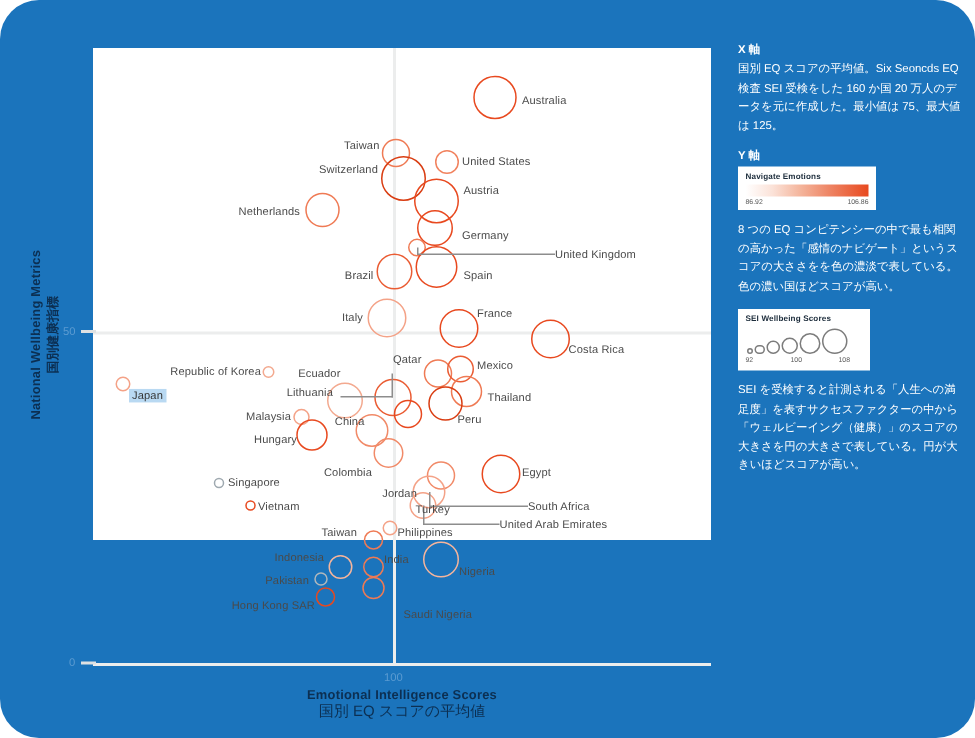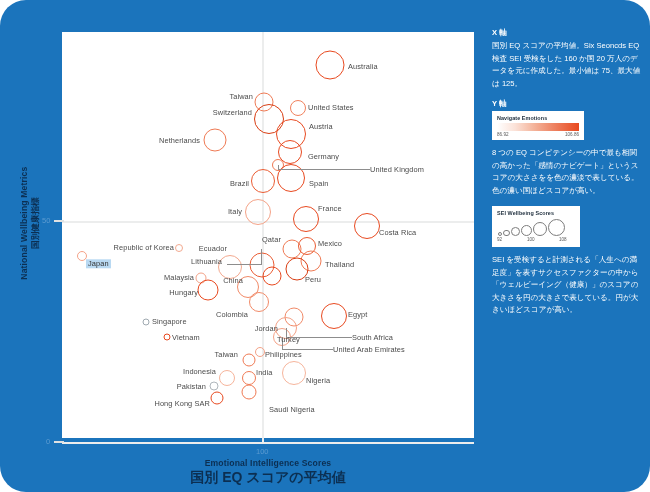--- a/index.html
+++ b/index.html
@@ -14,21 +14,21 @@
     width: 650px; height: 492px;
     background: #1b74bc;
     border-radius: 26px;
     overflow: hidden;
   }
 
   
   #plot-panel {
     position: absolute;
     left: 62px; top: 32px;
-    width: 412px; height: 406px;
+    width: 412px; height: 328px;
     background: #ffffff;
     text-align: center;
   }
   .gridline-h {
     position: absolute; left: 0; width: 412px; height: 2px;
     background: #eceded;
   }
   .gridline-v {
     position: absolute; top: 0; height: 412px; width: 2px;
     background: #eceded;
@@ -85,21 +85,21 @@
 
   
   #x-axis-title {
     position: absolute;
     left: 62px; top: 458px; width: 412px;
     text-align: center;
     color: #0c2f52;
     line-height: 1.25;
   }
   #x-axis-title .en { font-size: 8.6px; font-weight: bold; letter-spacing:.15px; }
-  #x-axis-title .jp { font-size: 14px; font-weight: bold; }
+  #x-axis-title .jp { font-size: 10px; font-weight: normal; }
 
   #y-axis-title {
     position: absolute;
     left: -150px; top: 212px;
     width: 360px;
     transform: rotate(-90deg);
     transform-origin: center center;
     text-align: center;
     color: #0c2f52;
     line-height: 1.3;

